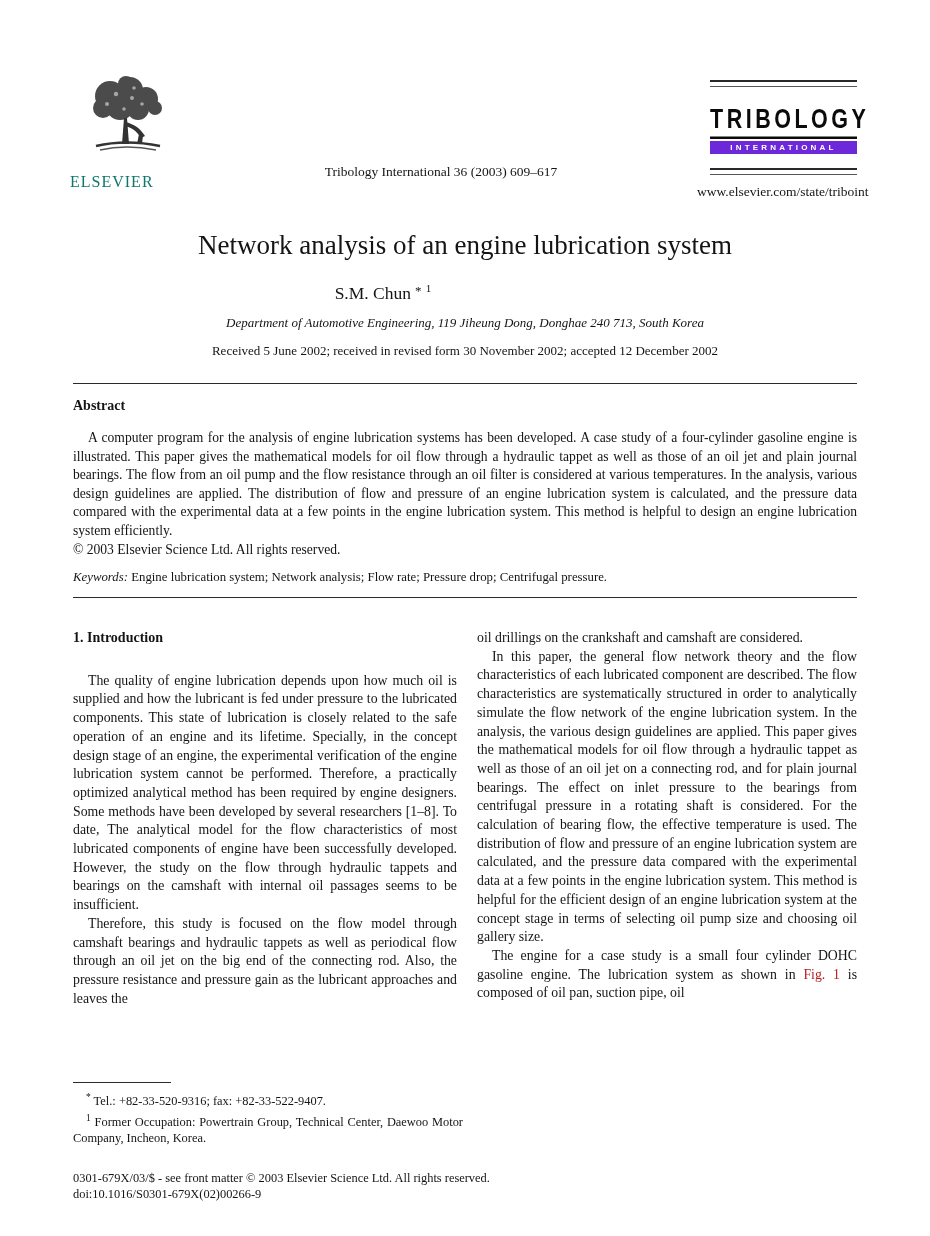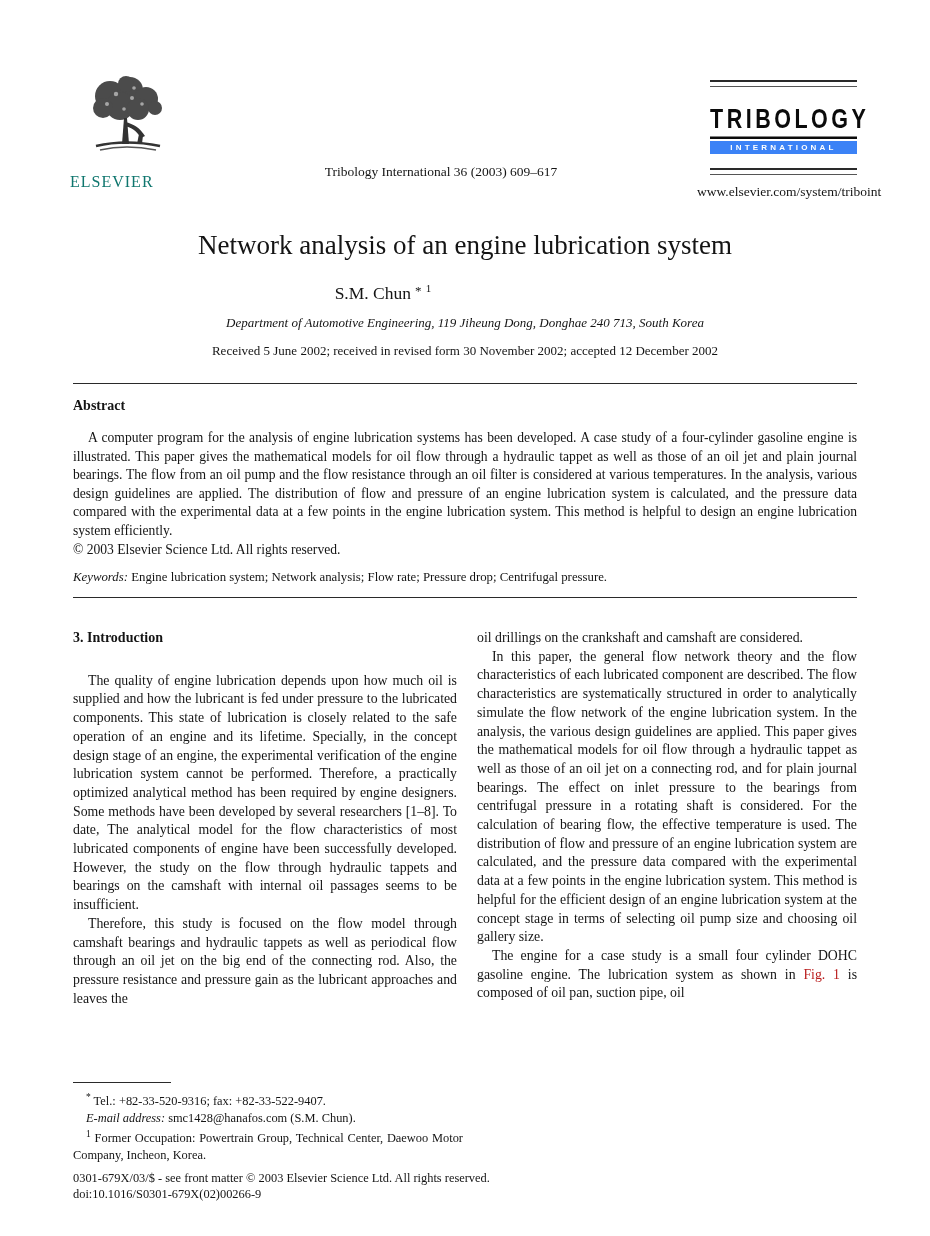--- a/index.html
+++ b/index.html
@@ -15,21 +15,21 @@
     font-size:13.5px;transform:translateX(-24px);}
   .trib-logo{position:absolute;right:73px;top:80px;width:147px;}
   .dbl-rule{height:4px;border-top:2.5px solid #2a2a2a;border-bottom:1.5px solid #555;}
   .trib-word{
     font-family:"Liberation Sans", sans-serif;font-weight:bold;font-size:21.5px;
     letter-spacing:3.5px;color:#0b0b0b;margin-top:24px;text-align:center;
     transform:scaleY(1.25);transform-origin:center bottom;
     border-bottom:2.5px solid #0b0b0b;padding-bottom:1px;white-space:nowrap;
   }
   .trib-band{
-    margin-top:2px;background:#3b82f6;color:#fff;height:13px;
+    margin-top:2px;background:#6d28d9;color:#fff;height:13px;
     font-family:"Liberation Sans", sans-serif;font-weight:bold;font-size:8px;
     letter-spacing:3.2px;display:flex;align-items:center;justify-content:center;white-space:nowrap;
   }
   .trib-rule2{margin-top:14px;}
   .trib-url{margin-top:9px;font-size:13.5px;text-align:right;width:160px;margin-left:-13px;}
   
   .title{position:absolute;left:0;top:230px;width:930px;text-align:center;font-size:27px;}
   .authors{position:absolute;left:0;top:282px;width:766px;text-align:center;font-size:17.5px;}
   .authors sup{font-size:11px;}
   .authors .star{font-size:13px;vertical-align:4px;padding-left:4px;}
@@ -100,21 +100,21 @@
     <div class="elsevier-name">ELSEVIER</div>
   </div>
 
   <div class="citation">Tribology International 36 (2003) 609–617</div>
 
   <div class="trib-logo">
     <div class="dbl-rule"></div>
     <div class="trib-word">TRIBOLOGY</div>
     <div class="trib-band">INTERNATIONAL</div>
     <div class="dbl-rule trib-rule2"></div>
-    <div class="trib-url">www.elsevier.com/system/triboint</div>
+    <div class="trib-url">www.elsevier.com/state/triboint</div>
   </div>
 
   <h1 class="title" style="margin:0;font-weight:normal;">Network analysis of an engine lubrication system</h1>
   <div class="authors">
     <span>S.M. Chun</span><span class="star">*</span>&nbsp;<sup>1</sup>
   </div>
   <div class="affiliation">Department of Automotive Engineering, 119 Jiheung Dong, Donghae 240 713, South Korea</div>
   <div class="received">Received 5 June 2002; received in revised form 30 November 2002; accepted 12 December 2002</div>
 
   <div class="rule rule-1"></div>
@@ -125,35 +125,34 @@
     <div>© 2003 Elsevier Science Ltd. All rights reserved.</div>
   </div>
 
   <div class="keywords">
     <span class="kw-label">Keywords:</span><span> Engine lubrication system; Network analysis; Flow rate; Pressure drop; Centrifugal pressure.</span>
   </div>
 
   <div class="rule rule-2"></div>
 
   <div class="col col-left">
-    <h2 class="sec-head">3. Introduction</h2>
+    <h2 class="sec-head">1. Introduction</h2>
     <p>The quality of engine lubrication depends upon how much oil is supplied and how the lubricant is fed under pressure to the lubricated components. This state of lubrication is closely related to the safe operation of an engine and its lifetime. Specially, in the concept design stage of an engine, the experimental verification of the engine lubrication system cannot be performed. Therefore, a practically optimized analytical method has been required by engine designers. Some methods have been developed by several researchers [1–8]. To date, The analytical model for the flow characteristics of most lubricated components of engine have been successfully developed. However, the study on the flow through hydraulic tappets and bearings on the camshaft with internal oil passages seems to be insufficient.</p>
     <p>Therefore, this study is focused on the flow model through camshaft bearings and hydraulic tappets as well as periodical flow through an oil jet on the big end of the connecting rod. Also, the pressure resistance and pressure gain as the lubricant approaches and leaves the</p>
   </div>
 
   <div class="col col-right">
     <p class="no-indent">oil drillings on the crankshaft and camshaft are considered.</p>
     <p>In this paper, the general flow network theory and the flow characteristics of each lubricated component are described. The flow characteristics are systematically structured in order to analytically simulate the flow network of the engine lubrication system. In the analysis, the various design guidelines are applied. This paper gives the mathematical models for oil flow through a hydraulic tappet as well as those of an oil jet on a connecting rod, and for plain journal bearings. The effect on inlet pressure to the bearings from centrifugal pressure in a rotating shaft is considered. For the calculation of bearing flow, the effective temperature is used. The distribution of flow and pressure of an engine lubrication system are calculated, and the pressure data compared with the experimental data at a few points in the engine lubrication system. This method is helpful for the efficient design of an engine lubrication system at the concept stage in terms of selecting oil pump size and choosing oil gallery size.</p>
     <p><span>The engine for a case study is a small four cylinder DOHC gasoline engine. The lubrication system as shown in </span><a class="fig-link" href="#" style="text-decoration:none;">Fig. 1</a><span> is composed of oil pan, suction pipe, oil</span></p>
   </div>
 
   <div class="footnotes">
     <div class="fn-rule"></div>
     <p class="fn"><sup>*</sup><span> Tel.: +82-33-520-9316; fax: +82-33-522-9407.</span></p>
-    <p class="fn"><span class="email-label">E-mail address:</span><span> smc1428@hanafos.com (S.M. Chun).</span></p>
     <p class="fn"><sup>1</sup><span> Former Occupation: Powertrain Group, Technical Center, Daewoo Motor Company, Incheon, Korea.</span></p>
   </div>
 
   <div class="footer">
     <div>0301-679X/03/$ - see front matter © 2003 Elsevier Science Ltd. All rights reserved.</div>
     <div>doi:10.1016/S0301-679X(02)00266-9</div>
   </div>
 
 </div>
 

